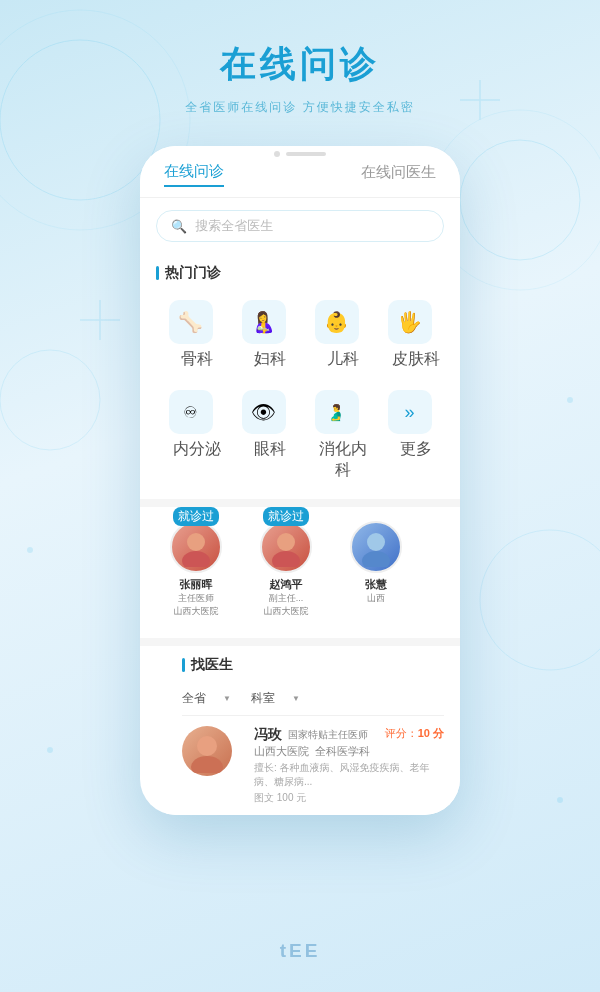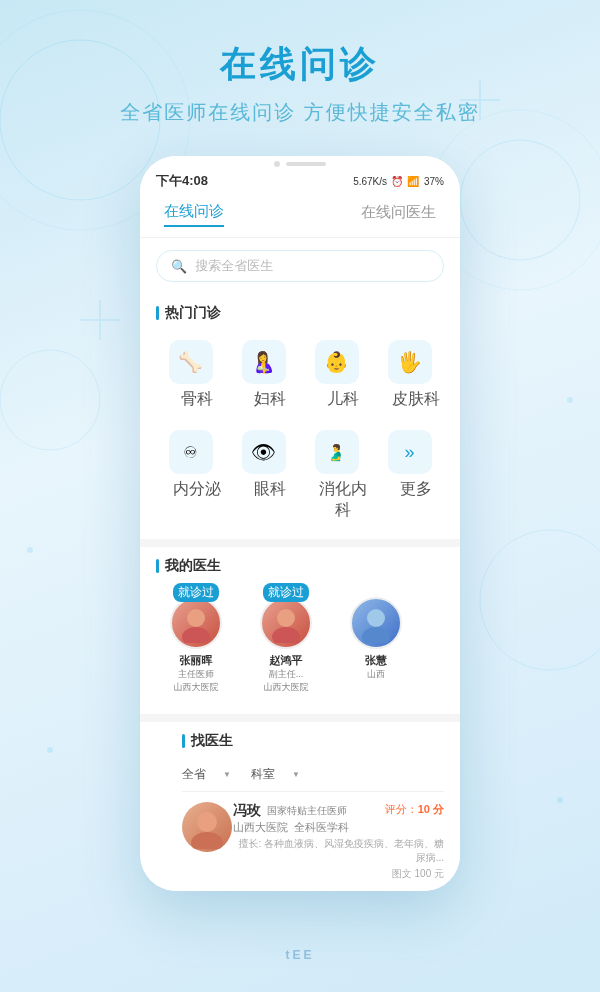--- a/index.html
+++ b/index.html
@@ -32,21 +32,21 @@
       z-index: 1;
     }
     .main-title {
       font-size: 36px;
       font-weight: 700;
       color: #1a9fd4;
       letter-spacing: 4px;
       margin-bottom: 10px;
     }
     .sub-title {
-      font-size: 20px;
+      font-size: 12px;
       color: #5ab8d8;
       letter-spacing: 2px;
     }
 
     
     .phone-mockup {
       width: 320px;
       background: #fff;
       border-radius: 36px;
       box-shadow: 0 20px 60px rgba(0,100,150,0.2);
@@ -230,24 +230,23 @@
       gap: 17px;
       font-size: 12px;
       color: #555;
       cursor: pointer;
     }
     .filter-arrow { font-size: 8px; color: #999; }
 
     
     .doctor-list-item {
       display: flex;
-      gap: 1px;
+      gap: 22px;
       padding: 10px 0;
       align-items: flex-start;
-      text-align: right;
     }
     .list-avatar {
       width: 50px;
       height: 50px;
       border-radius: 50%;
       background: linear-gradient(135deg, #e8b090, #c87050);
       flex-shrink: 0;
       display: flex;
       align-items: center;
       justify-content: center;
@@ -296,21 +295,21 @@
       border-radius: 2px;
       background: #ddd;
     }
 
     
     .bottom-text {
       position: absolute;
       bottom: 30px;
       left: 50%;
       transform: translateX(-50%);
-      font-size: 12px;
+      font-size: 19px;
       color: rgba(80,150,200,0.5);
       font-weight: 600;
       letter-spacing: 3px;
       z-index: 1;
     }
   </style>
 </head>
 <body>
 
 <div class="bg-decor">
@@ -339,29 +338,20 @@
   <div class="sub-title">全省医师在线问诊 方便快捷安全私密</div>
 </div>
 
 <div class="phone-mockup">
 
   <div class="phone-top-bar">
     <div class="notch-dot"></div>
     <div class="notch-line"></div>
   </div>
 
-  <div class="status-bar">
-    <span class="status-time">下午4:08</span>
-    <div class="status-icons">
-      <span>5.67K/s</span>
-      <span>⏰</span>
-      <span>📶</span>
-      <span>37%</span>
-    </div>
-  </div>
 
   <div class="top-nav">
     <span class="nav-item active">在线问诊</span>
     <span class="nav-item">在线问医生</span>
   </div>
 
   <div class="search-section">
     <div class="search-bar">
       <span class="search-icon">🔍</span>
       <span class="search-placeholder">搜索全省医生</span>
@@ -402,21 +392,20 @@
       <div class="dept-item">
         <div class="dept-icon" style="font-size:18px; color:#1a9fd4;">»</div>
         <span class="dept-name">更多</span>
       </div>
     </div>
   </div>
 
   <div class="divider"></div>
 
   <div class="section">
-    <div class="section-title">我的医生</div>
     <div class="doctors-scroll">
 
       <div class="doctor-card">
         <div class="doctor-badge">就诊过</div>
         <div class="doctor-avatar">
           <svg width="40" height="40" viewBox="0 0 40 40">
             <circle cx="20" cy="15" r="9" fill="#e8a080"></circle>
             <ellipse cx="20" cy="34" rx="14" ry="10" fill="#cc5555"></ellipse>
           </svg>
         </div>

